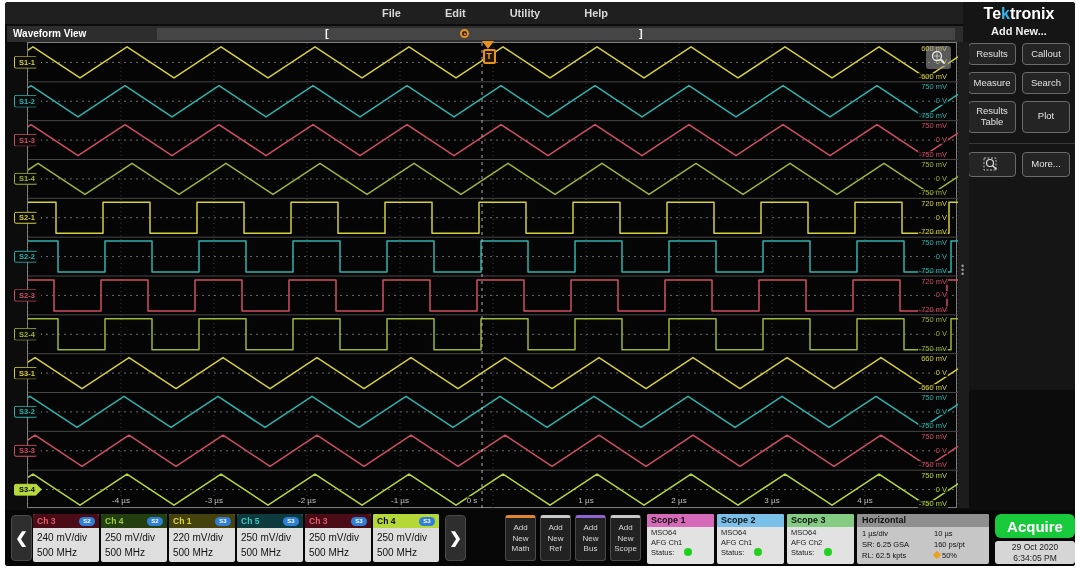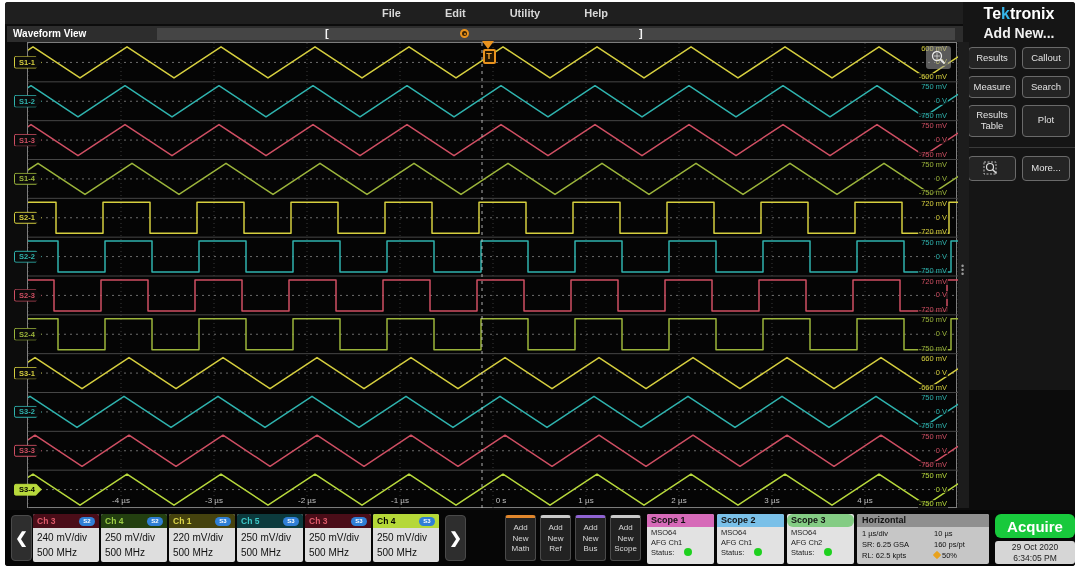--- a/index.html
+++ b/index.html
@@ -7,21 +7,21 @@
   #app { position:absolute; left:5px; top:2px; width:1070px; height:564px; background:#0c0c0c; border-radius:3px; overflow:hidden; }
 
   
   #menu-bar { position:absolute; left:0; top:0; width:958px; height:22px; background:#1f1f1f; display:flex; align-items:center; padding-left:22px; gap:44px;justify-content:center; }
   .menu-item { color:#d8d8d8; font-size:11px; font-weight:bold; cursor:default; }
 
   
   #sidebar { position:absolute; left:958px; top:0; width:112px; height:388px; background:#151515; }
   #logo { text-align:center; margin-top:3px; font-size:16px; font-weight:bold; color:#fff; letter-spacing:0px; }
   #logo .accent { color:#35b5ea; }
-  #addnew-title { text-align:center; color:#f0f0f0; font-weight:bold; font-size:14px; margin-top:2px; margin-bottom:6px; }
+  #addnew-title { text-align:center; color:#f0f0f0; font-weight:bold; font-size:11px; margin-top:2px; margin-bottom:6px; }
   #sidebar-grid { display:grid; grid-template-columns:48px 48px; gap:7px 6px; justify-content:center; }
   .side-btn { background:#242424; border:1px solid #6a6a6a; border-radius:4px; color:#e2e2e2; font-size:9.5px; text-align:center; display:flex; align-items:center; justify-content:center; padding:4px 1px; min-height:22px; line-height:1.15; }
   #sidebar-bottom { margin-top:10px; border-top:1px solid #3a3a3a; padding-top:8px; display:grid; grid-template-columns:48px 48px; gap:6px; justify-content:center; }
   .zoom-btn { min-height:24px; }
 
   
   #tab-strip { position:absolute; left:2px; top:24px; width:956px; height:16px; background:#2d2d2d; }
   #tab-label { position:absolute; left:6px; top:2px; color:#fff; font-size:10px; font-weight:bold; }
   #bracket-zone { position:absolute; left:150px; top:2px; right:8px; height:12px; background:#454545; }
   .bracket { position:absolute; top:-1px; color:#f5f5f5; font-size:11px; font-weight:bold; line-height:13px; }
@@ -202,21 +202,21 @@
         <div class="vlabel" style="top: 403.75px; color: rgb(207, 79, 99);">0 V</div>
         <div class="vlabel" style="top: 418.167px; color: rgb(207, 79, 99);">-750 mV</div>
         <div class="wave-tag selected" style="top: 446.583px; border-color: rgb(184, 217, 60); color: rgb(184, 217, 60); background: rgb(184, 217, 60);">S3-4</div>
         <div class="vlabel" style="top: 428.667px; color: rgb(184, 217, 60);">750 mV</div>
         <div class="vlabel" style="top: 442.583px; color: rgb(184, 217, 60);">0 V</div>
         <div class="vlabel" style="top: 457px; color: rgb(184, 217, 60);">-750 mV</div>
         <div class="tlabel" style="left: 93px;">-4 µs</div>
         <div class="tlabel" style="left: 186px;">-3 µs</div>
         <div class="tlabel" style="left: 279px;">-2 µs</div>
         <div class="tlabel" style="left: 372px;">-1 µs</div>
-        <div class="tlabel" style="left: 473px;">0 s</div>
+        <div class="tlabel" style="left: 444px;">0 s</div>
         <div class="tlabel" style="left: 558px;">1 µs</div>
         <div class="tlabel" style="left: 651px;">2 µs</div>
         <div class="tlabel" style="left: 744px;">3 µs</div>
         <div class="tlabel" style="left: 837px;">4 µs</div>
       </div>
     <div id="trig-arrow"></div>
     <div id="trig-box">T</div>
     <div id="zoom-overlay">
       <svg width="17" height="15" viewBox="0 0 17 15">
         <circle cx="7" cy="6" r="4.5" fill="none" stroke="#e8e8e8" stroke-width="1.3"></circle>
@@ -313,21 +313,21 @@
         </div>
         <div class="scope-panel" style="left: 712px;">
           <div class="scope-head" style="background: rgb(122, 192, 232);">Scope 2</div>
           <div class="scope-body">
             <div>MSO64</div>
             <div>AFG Ch1</div>
             <div>Status:<span class="status-dot" style="background: rgb(31, 209, 31);"></span></div>
           </div>
         </div>
         <div class="scope-panel" style="left: 782px;">
-          <div class="scope-head" style="background: rgb(132, 204, 132); border-radius: 6px;">Scope 3</div>
+          <div class="scope-head" style="background: rgb(132, 204, 132);">Scope 3</div>
           <div class="scope-body">
             <div>MSO64</div>
             <div>AFG Ch2</div>
             <div>Status:<span class="status-dot" style="background: rgb(31, 209, 31);"></span></div>
           </div>
         </div>
       </div>
     <div id="horizontal-panel">
       <div id="horizontal-head">Horizontal</div>
       <div id="horizontal-body">

